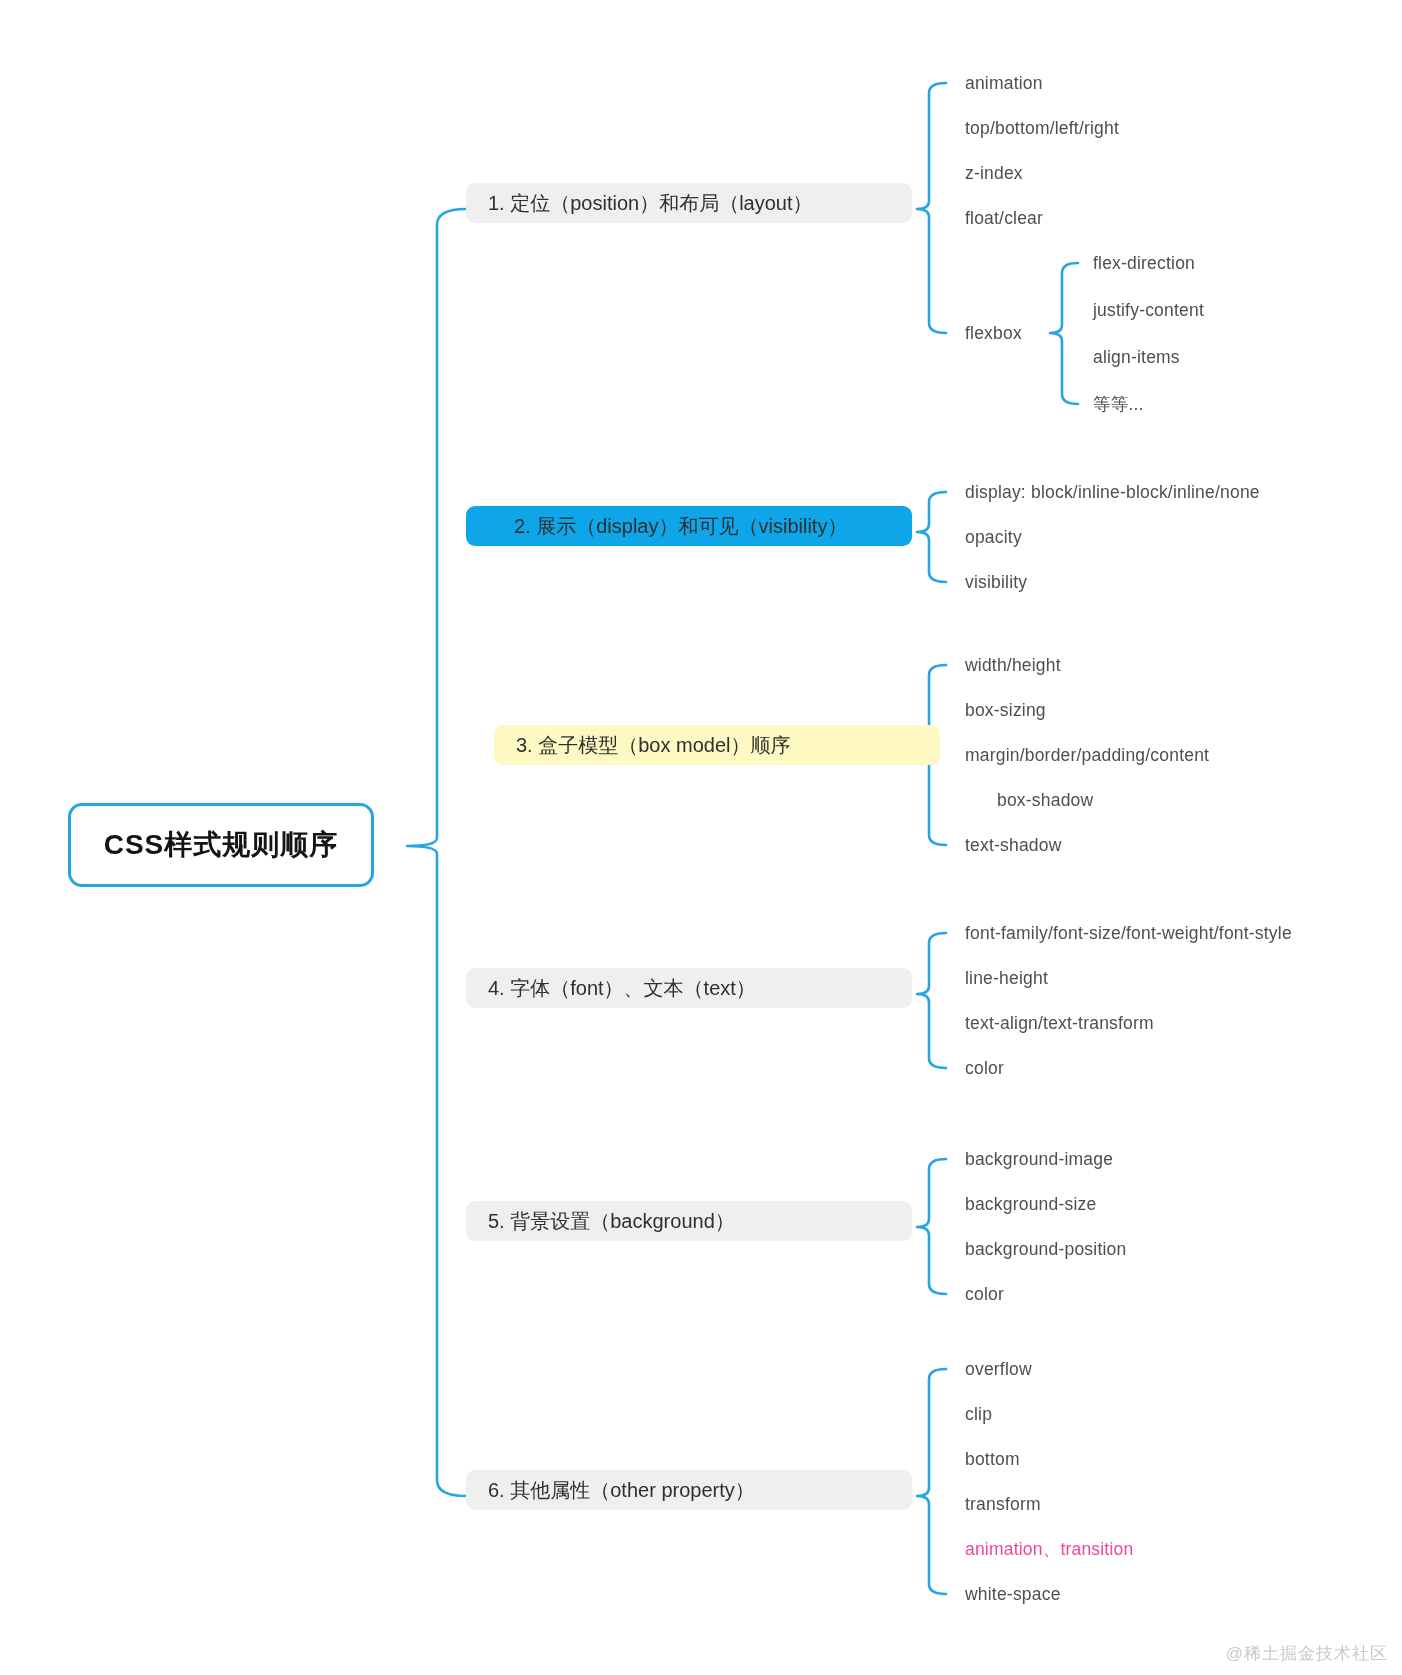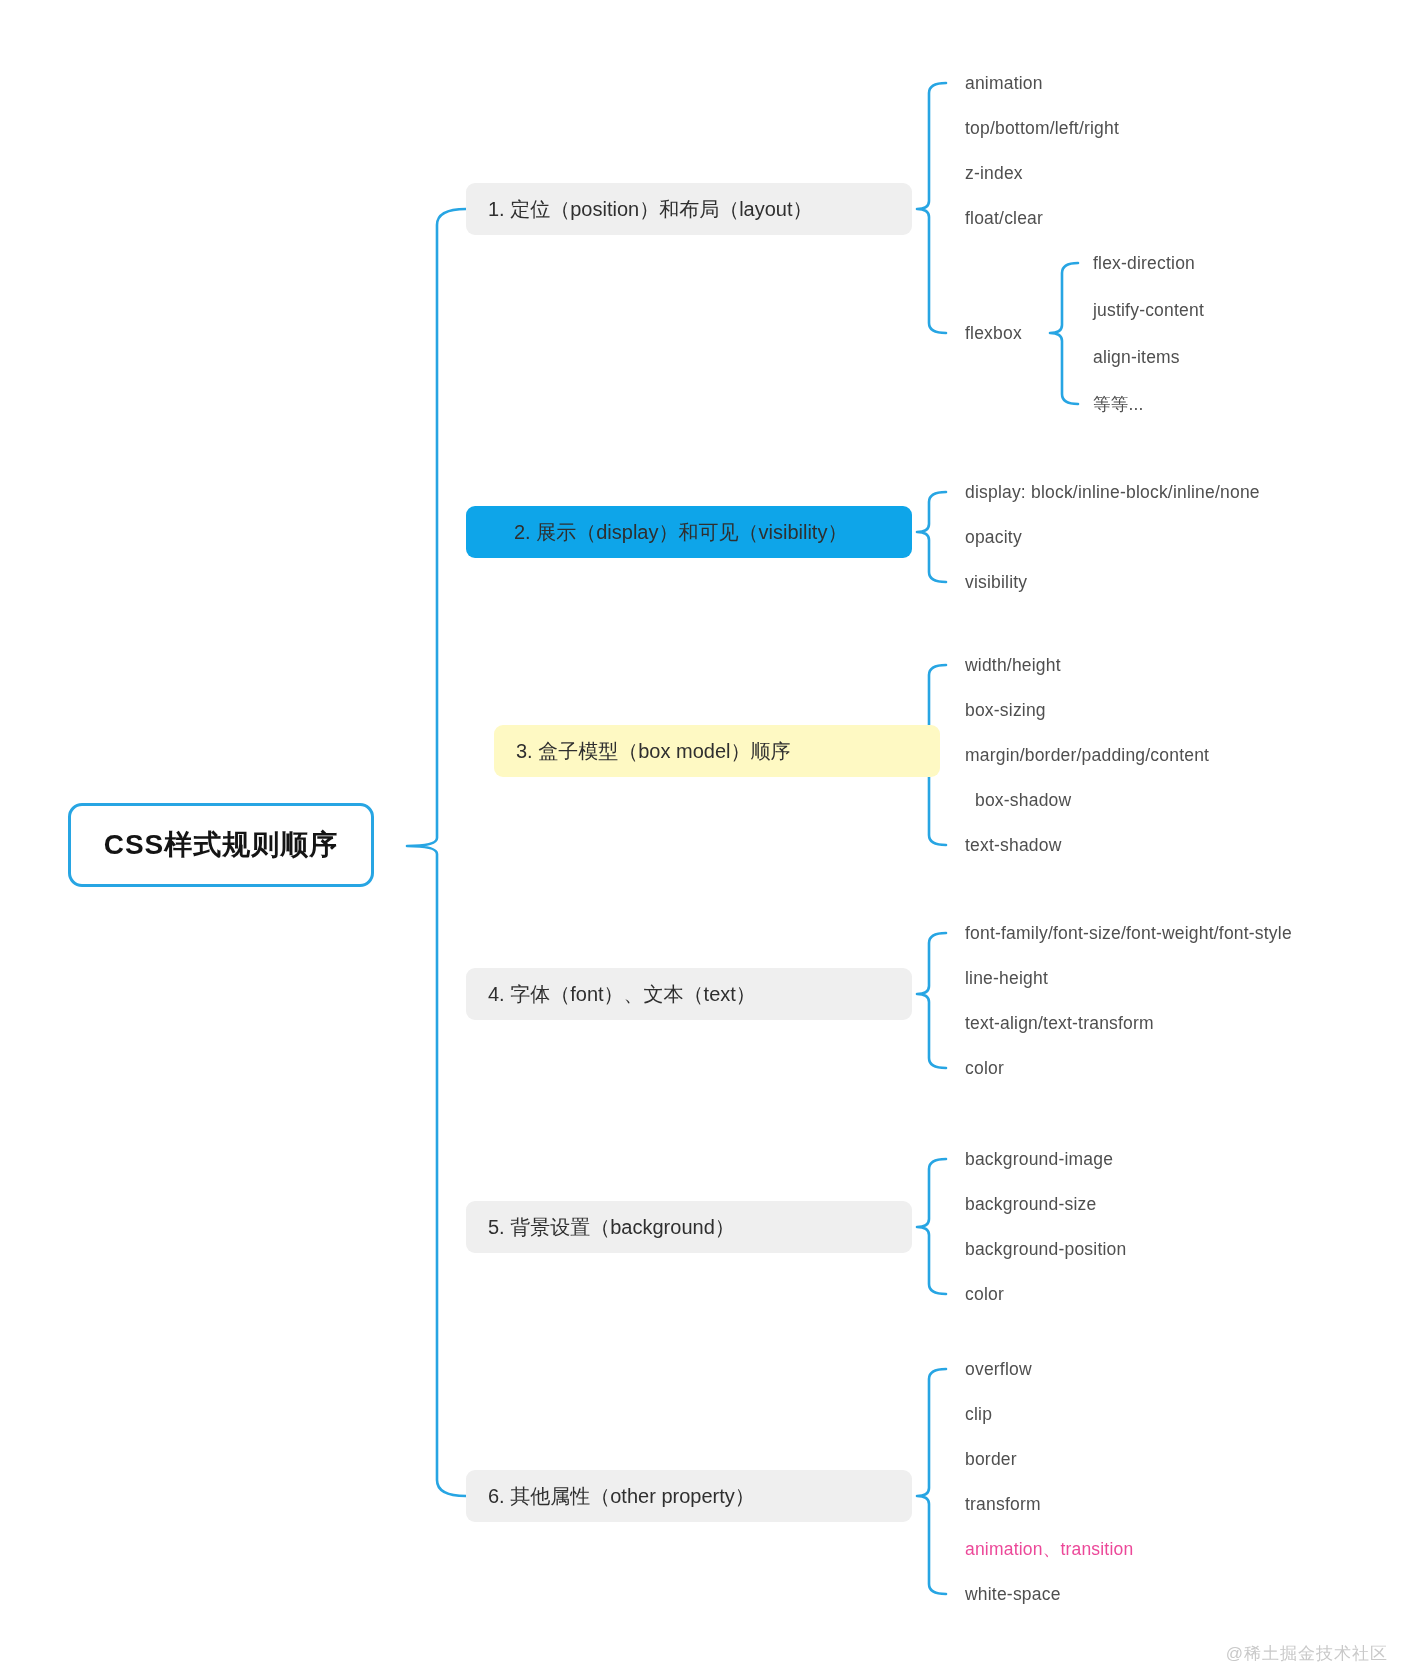--- a/index.html
+++ b/index.html
@@ -9,21 +9,21 @@
   }
   #links{position:absolute;left:0;top:0;width:1402px;height:1675px;}
   .root-node{
     position:absolute;left:68px;top:803px;width:306px;height:84px;
     display:flex;align-items:center;justify-content:center;
     border:3px solid #27a5e3;border-radius:14px;background:#ffffff;
     font-size:28px;font-weight:bold;color:#141414;letter-spacing:1px;
     white-space:nowrap;box-sizing:border-box;
   }
   .branch{
-    position:absolute;left:466px;width:446px;height:52px;
+    position:absolute;left:466px;width:446px;height:40px;
     background:#efefef;border-radius:9px;box-sizing:border-box;
     display:flex;align-items:center;padding-left:22px;
     font-size:20px;color:#2f2f2f;white-space:nowrap;
   }
   .leaf{
     position:absolute;font-size:17.5px;line-height:24px;color:#4f4f4f;
     white-space:nowrap;letter-spacing:0.2px;
   }
   .watermark{
     position:absolute;right:14px;bottom:10px;
@@ -57,34 +57,34 @@
       <div class="leaf" style="left: 1093px; top: 345px; color: rgb(79, 79, 79);">align-items</div>
       <div class="leaf" style="left: 1093px; top: 392px; color: rgb(79, 79, 79);">等等...</div>
       <div class="branch" style="top: 506px; background: #0ea5e9; padding-left: 48px;">2. 展示（display）和可见（visibility）</div>
       <div class="leaf" style="left: 965px; top: 480px; color: rgb(79, 79, 79);">display: block/inline-block/inline/none</div>
       <div class="leaf" style="left: 965px; top: 525px; color: rgb(79, 79, 79);">opacity</div>
       <div class="leaf" style="left: 965px; top: 570px; color: rgb(79, 79, 79);">visibility</div>
       <div class="branch" style="top: 725px; background: #fef9c3; margin-left: 28px;">3. 盒子模型（box model）顺序</div>
       <div class="leaf" style="left: 965px; top: 653px; color: rgb(79, 79, 79);">width/height</div>
       <div class="leaf" style="left: 965px; top: 698px; color: rgb(79, 79, 79);">box-sizing</div>
       <div class="leaf" style="left: 965px; top: 743px; color: rgb(79, 79, 79);">margin/border/padding/content</div>
-      <div class="leaf" style="left: 975px; top: 788px; color: rgb(79, 79, 79); text-align: right;">box-shadow</div>
+      <div class="leaf" style="left: 997px; top: 788px; color: rgb(79, 79, 79); text-align: right;">box-shadow</div>
       <div class="leaf" style="left: 965px; top: 833px; color: rgb(79, 79, 79);">text-shadow</div>
       <div class="branch" style="top: 968px; background: rgb(239, 239, 239);">4. 字体（font）、文本（text）</div>
       <div class="leaf" style="left: 965px; top: 921px; color: rgb(79, 79, 79);">font-family/font-size/font-weight/font-style</div>
       <div class="leaf" style="left: 965px; top: 966px; color: rgb(79, 79, 79);">line-height</div>
       <div class="leaf" style="left: 965px; top: 1011px; color: rgb(79, 79, 79);">text-align/text-transform</div>
       <div class="leaf" style="left: 965px; top: 1056px; color: rgb(79, 79, 79);">color</div>
       <div class="branch" style="top: 1201px; background: rgb(239, 239, 239);">5. 背景设置（background）</div>
       <div class="leaf" style="left: 965px; top: 1147px; color: rgb(79, 79, 79);">background-image</div>
       <div class="leaf" style="left: 965px; top: 1192px; color: rgb(79, 79, 79);">background-size</div>
       <div class="leaf" style="left: 965px; top: 1237px; color: rgb(79, 79, 79);">background-position</div>
       <div class="leaf" style="left: 965px; top: 1282px; color: rgb(79, 79, 79);">color</div>
       <div class="branch" style="top: 1470px; background: rgb(239, 239, 239);">6. 其他属性（other property）</div>
       <div class="leaf" style="left: 965px; top: 1357px; color: rgb(79, 79, 79);">overflow</div>
       <div class="leaf" style="left: 965px; top: 1402px; color: rgb(79, 79, 79);">clip</div>
-      <div class="leaf" style="left: 965px; top: 1447px; color: rgb(79, 79, 79);">border</div>
+      <div class="leaf" style="left: 965px; top: 1447px; color: rgb(79, 79, 79);">bottom</div>
       <div class="leaf" style="left: 965px; top: 1492px; color: rgb(79, 79, 79);">transform</div>
       <div class="leaf" style="left: 965px; top: 1537px; color: #ec4899;">animation、transition</div>
       <div class="leaf" style="left: 965px; top: 1582px; color: rgb(79, 79, 79);">white-space</div>
     </div>
   <div class="watermark">@稀土掘金技术社区</div>
 </div>
 
 </body></html>

